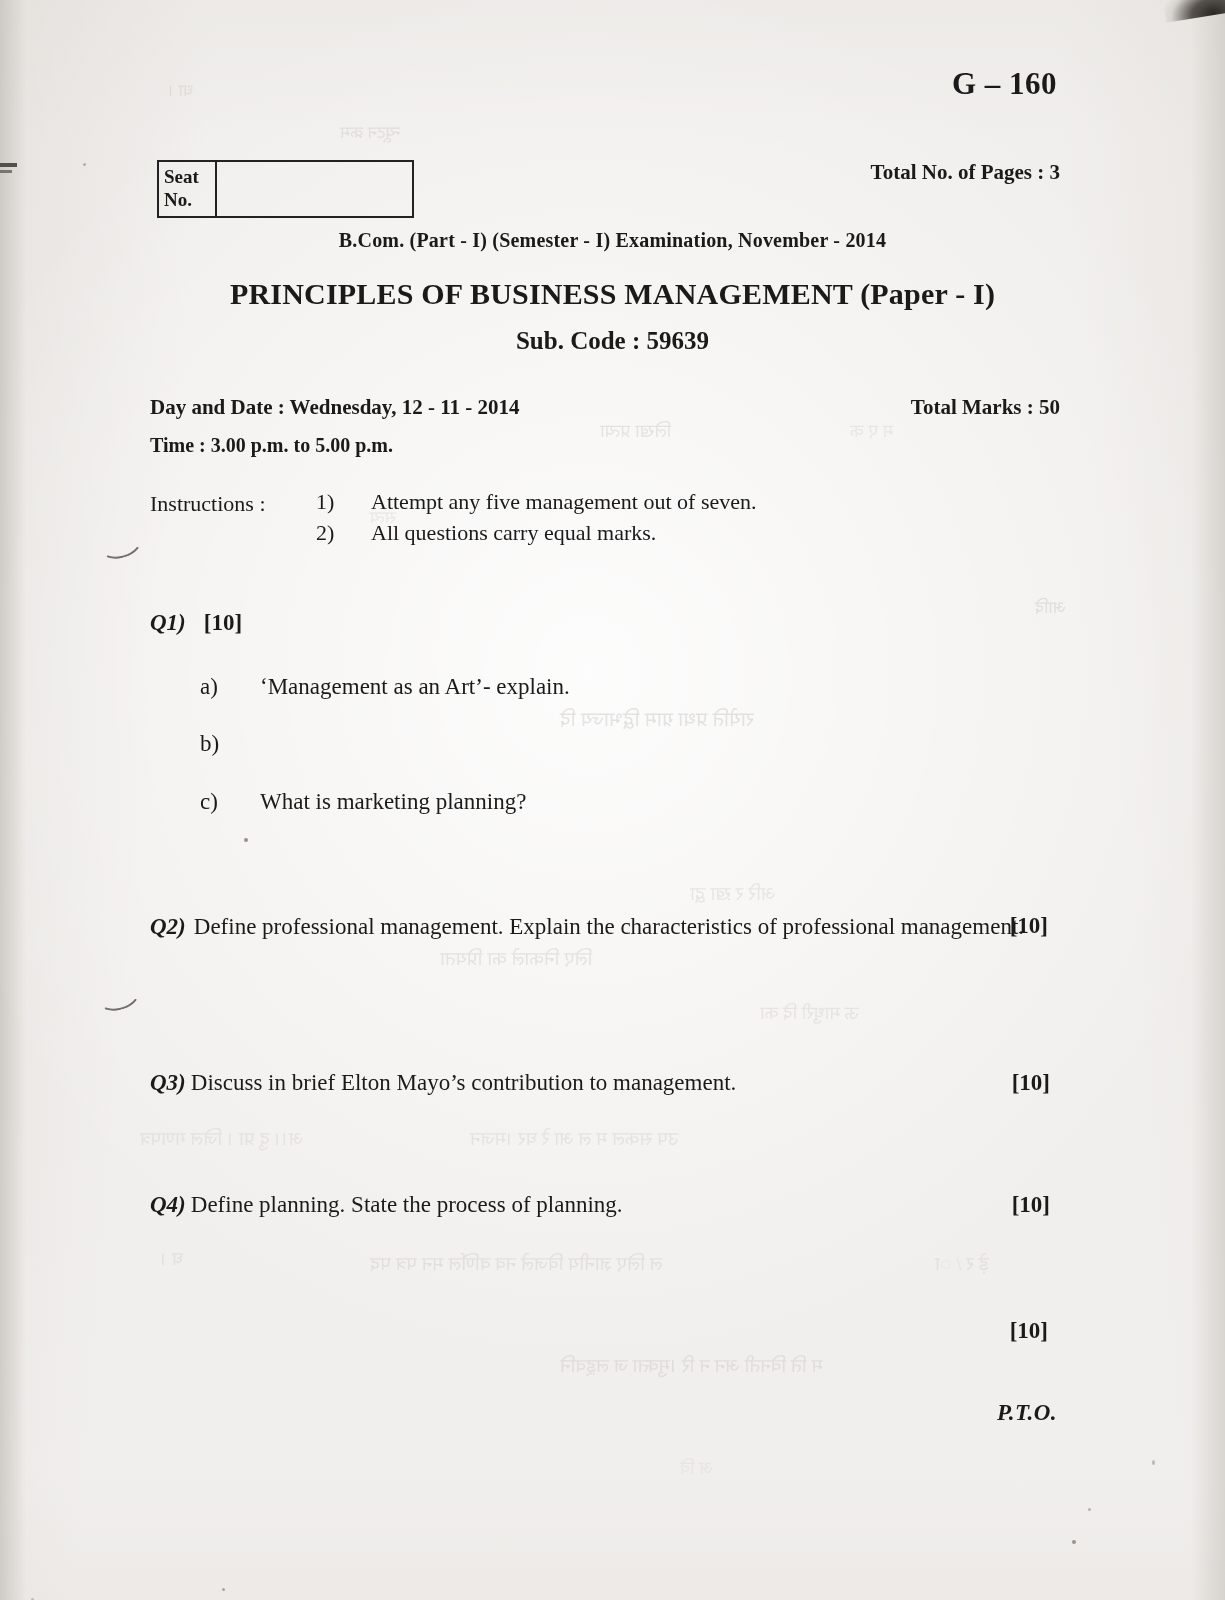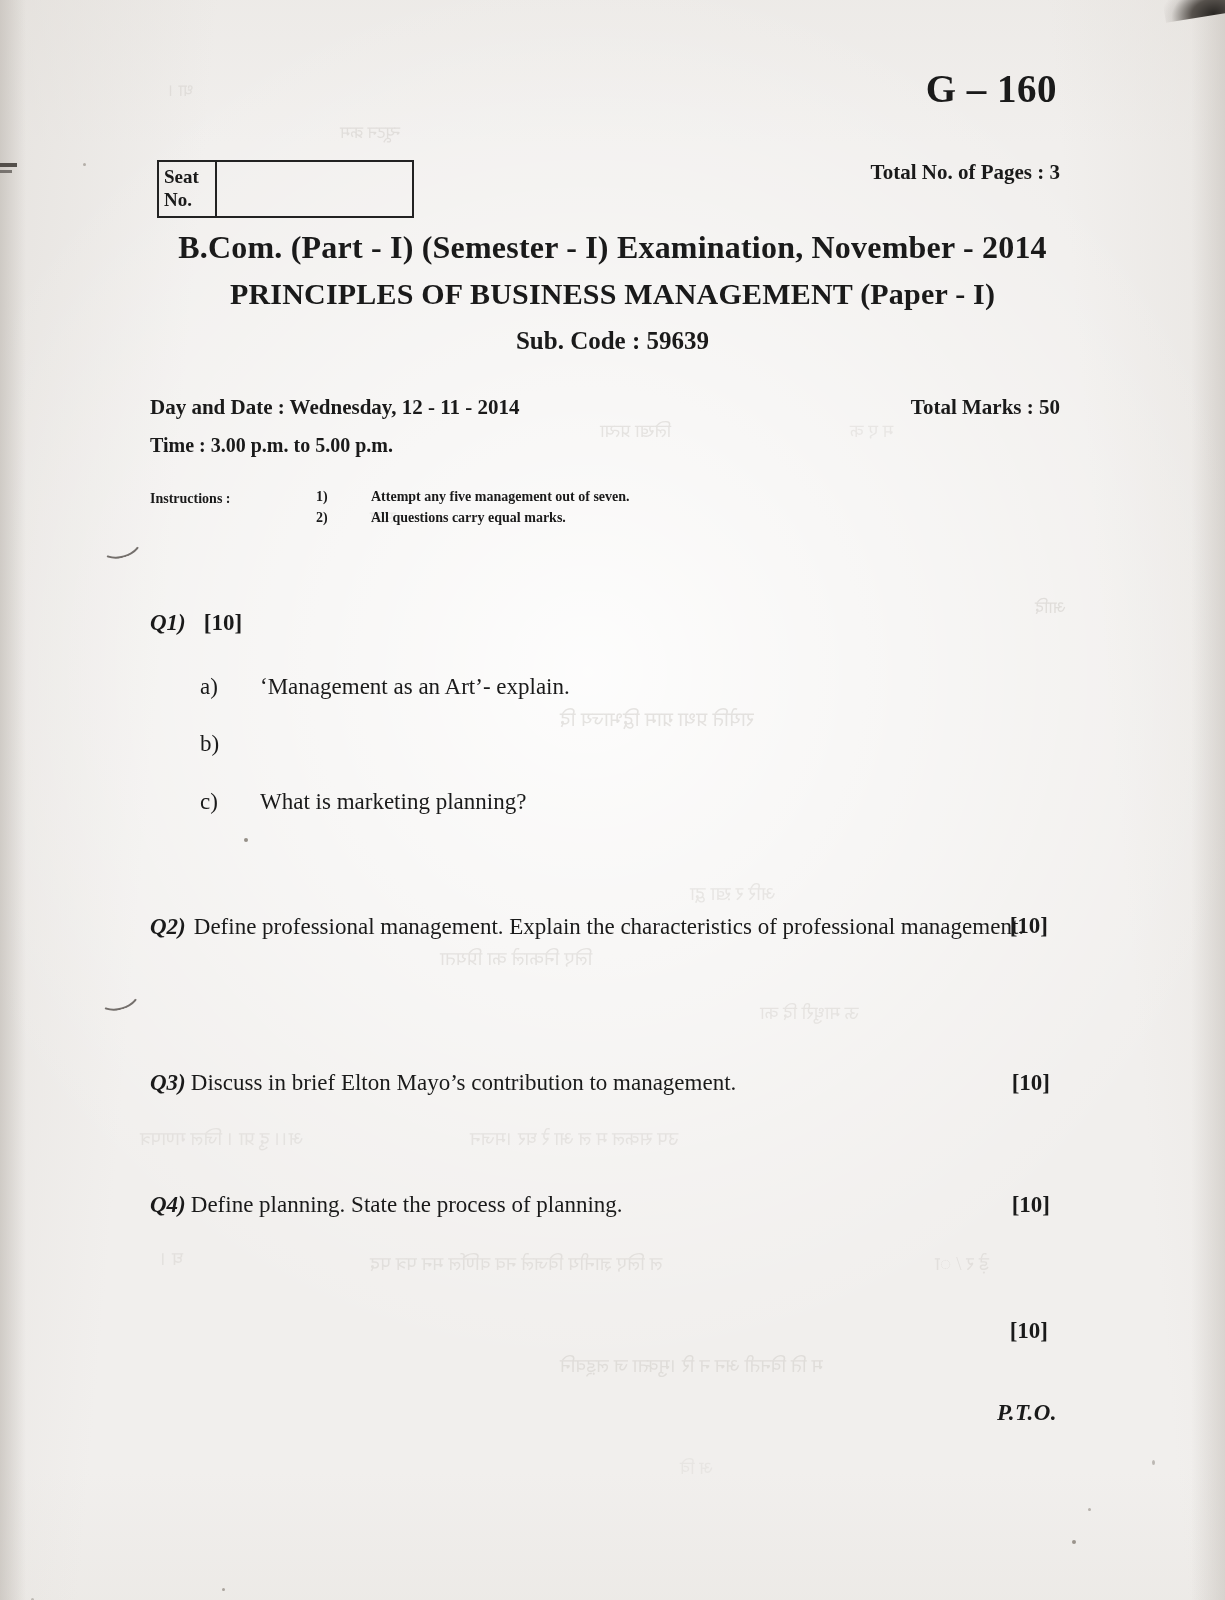--- a/index.html
+++ b/index.html
@@ -31,21 +31,21 @@
     z-index: 1;
   }
 
   .content { position: relative; z-index: 4; }
 
   
   .code-no {
     position: absolute;
     right: 168px;
     top: 66px;
-    font-size: 39px;
+    font-size: 31px;
     font-weight: bold;
     letter-spacing: 0.5px;
     white-space: nowrap;
     margin-left: 8px;
   }
   .pages-line {
     position: absolute;
     right: 165px;
     top: 160px;
     font-size: 21px;
@@ -75,21 +75,21 @@
   .seat-field {
     width: 195px;
     box-sizing: border-box;
   }
 
   .exam-line {
     position: absolute;
     left: 0; right: 0;
     top: 229px;
     text-align: center;
-    font-size: 32px;
+    font-size: 20px;
     font-weight: bold;
     letter-spacing: 0.2px;
   }
   .subject-line {
     position: absolute;
     left: 0; right: 0;
     top: 277px;
     text-align: center;
     font-size: 30px;
     font-weight: bold;
@@ -126,22 +126,22 @@
     top: 434px;
     font-size: 20px;
     font-weight: bold;
     white-space: nowrap;
   }
 
   .instructions {
     position: absolute;
     left: 150px;
     top: 489px;
-    font-size: 14px;
-    font-weight: bold;
+    font-size: 22px;
+    font-weight: normal;
   }
   .instr-head {
     position: absolute;
     left: 0;
     top: 2px;
     white-space: nowrap;
   }
   .instr-rows { margin-left: 166px; }
   .instr-row {
     display: flex;

